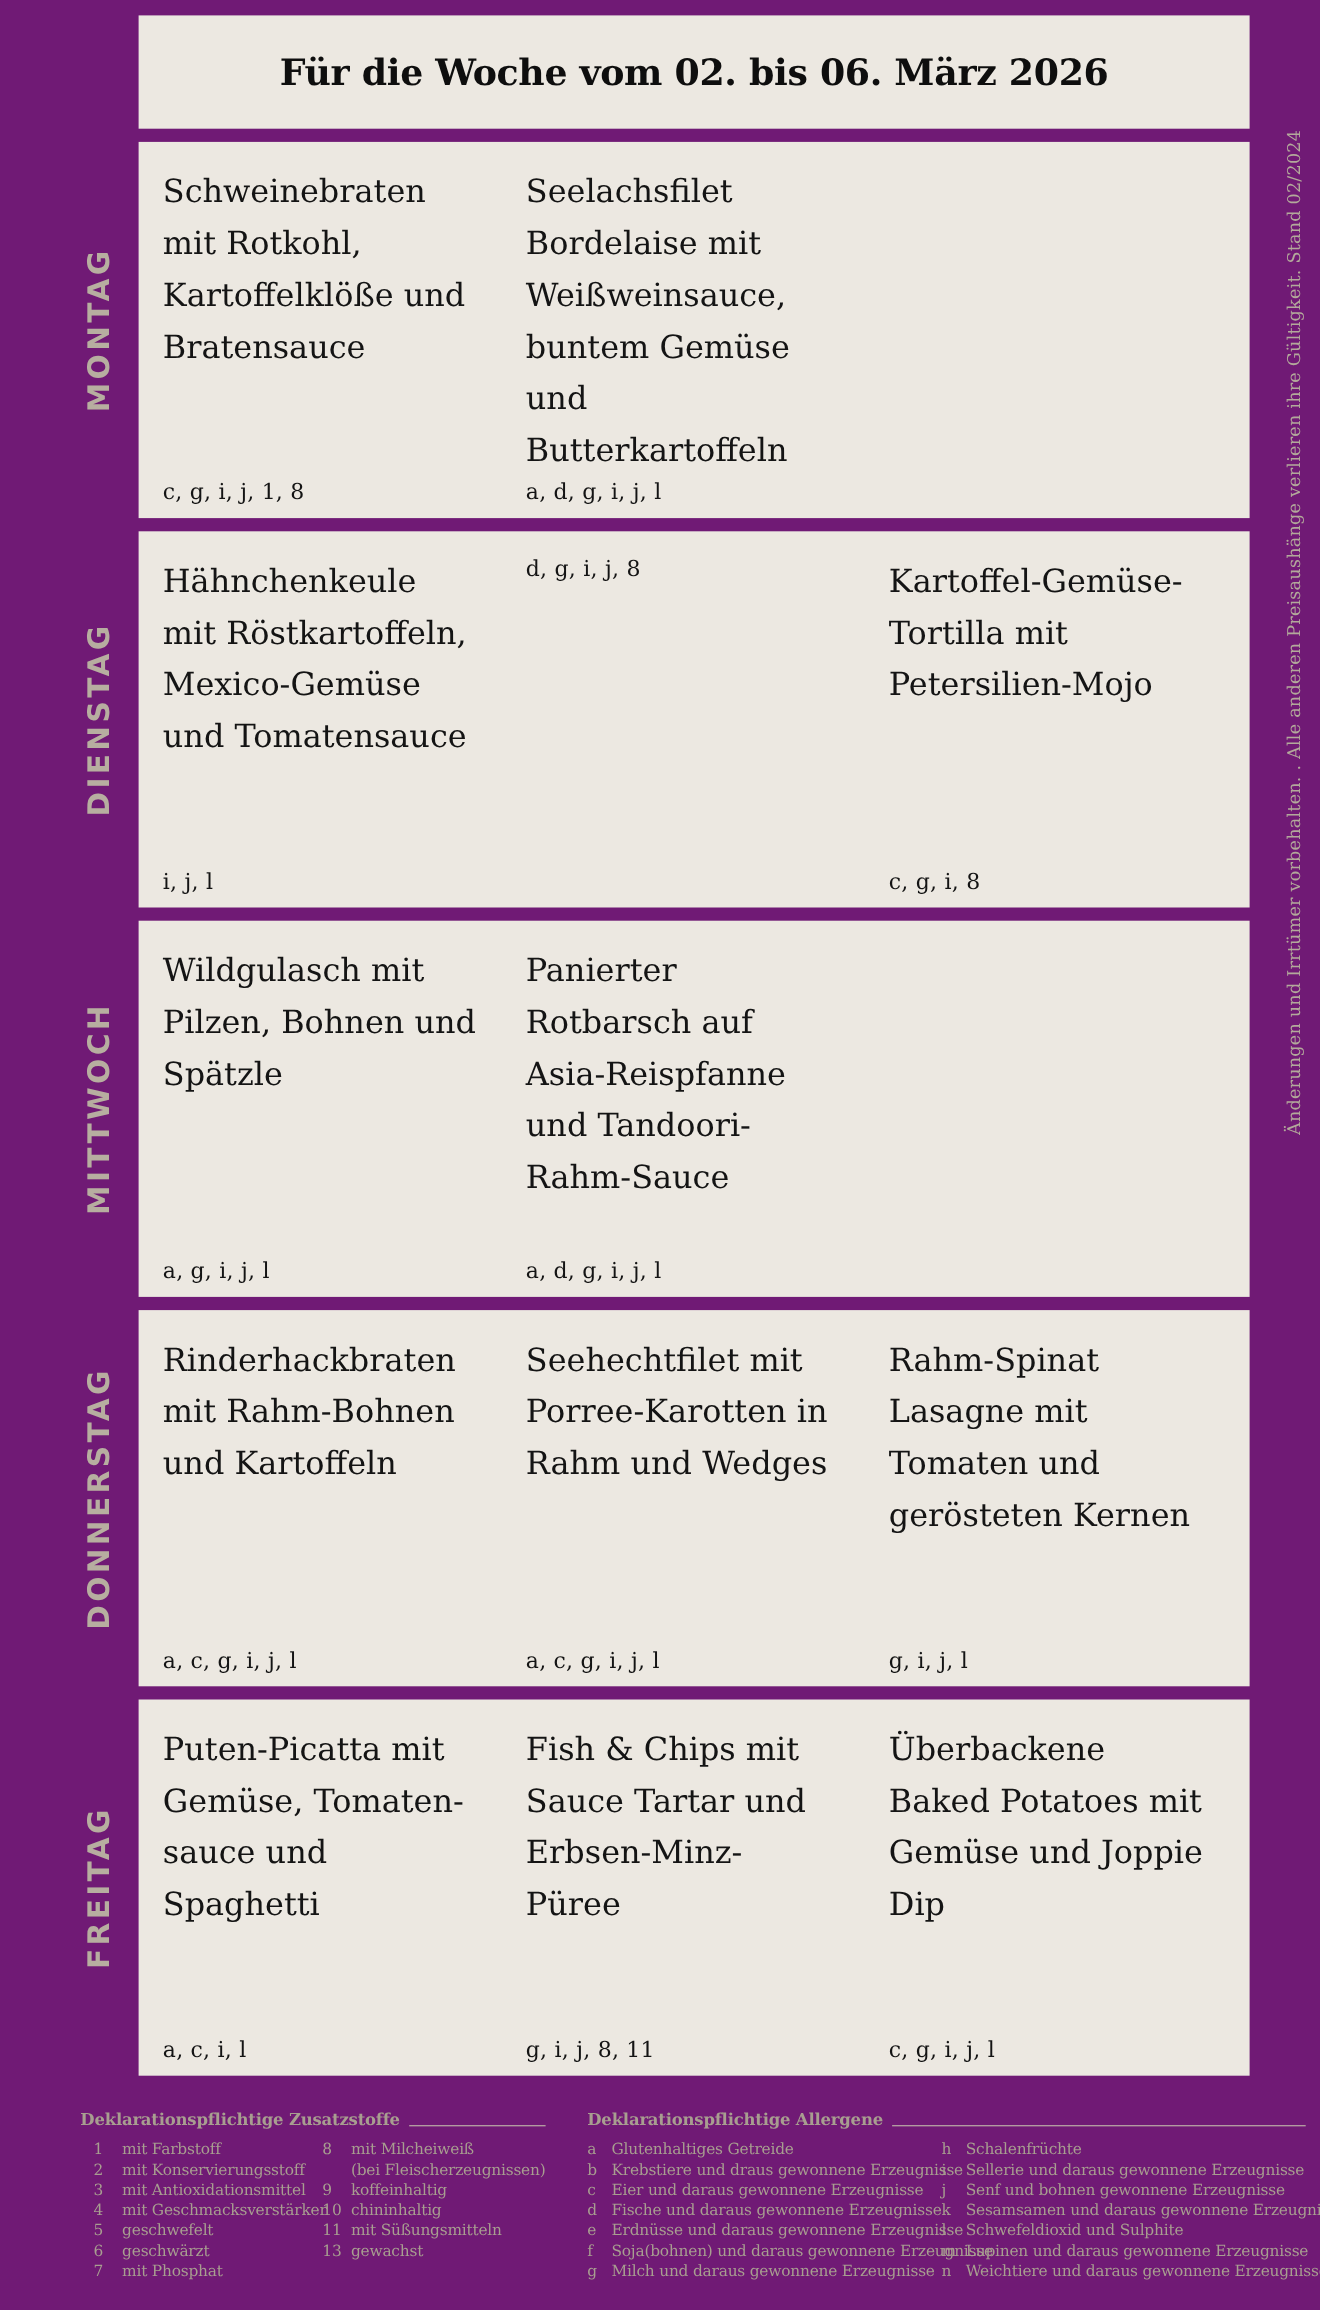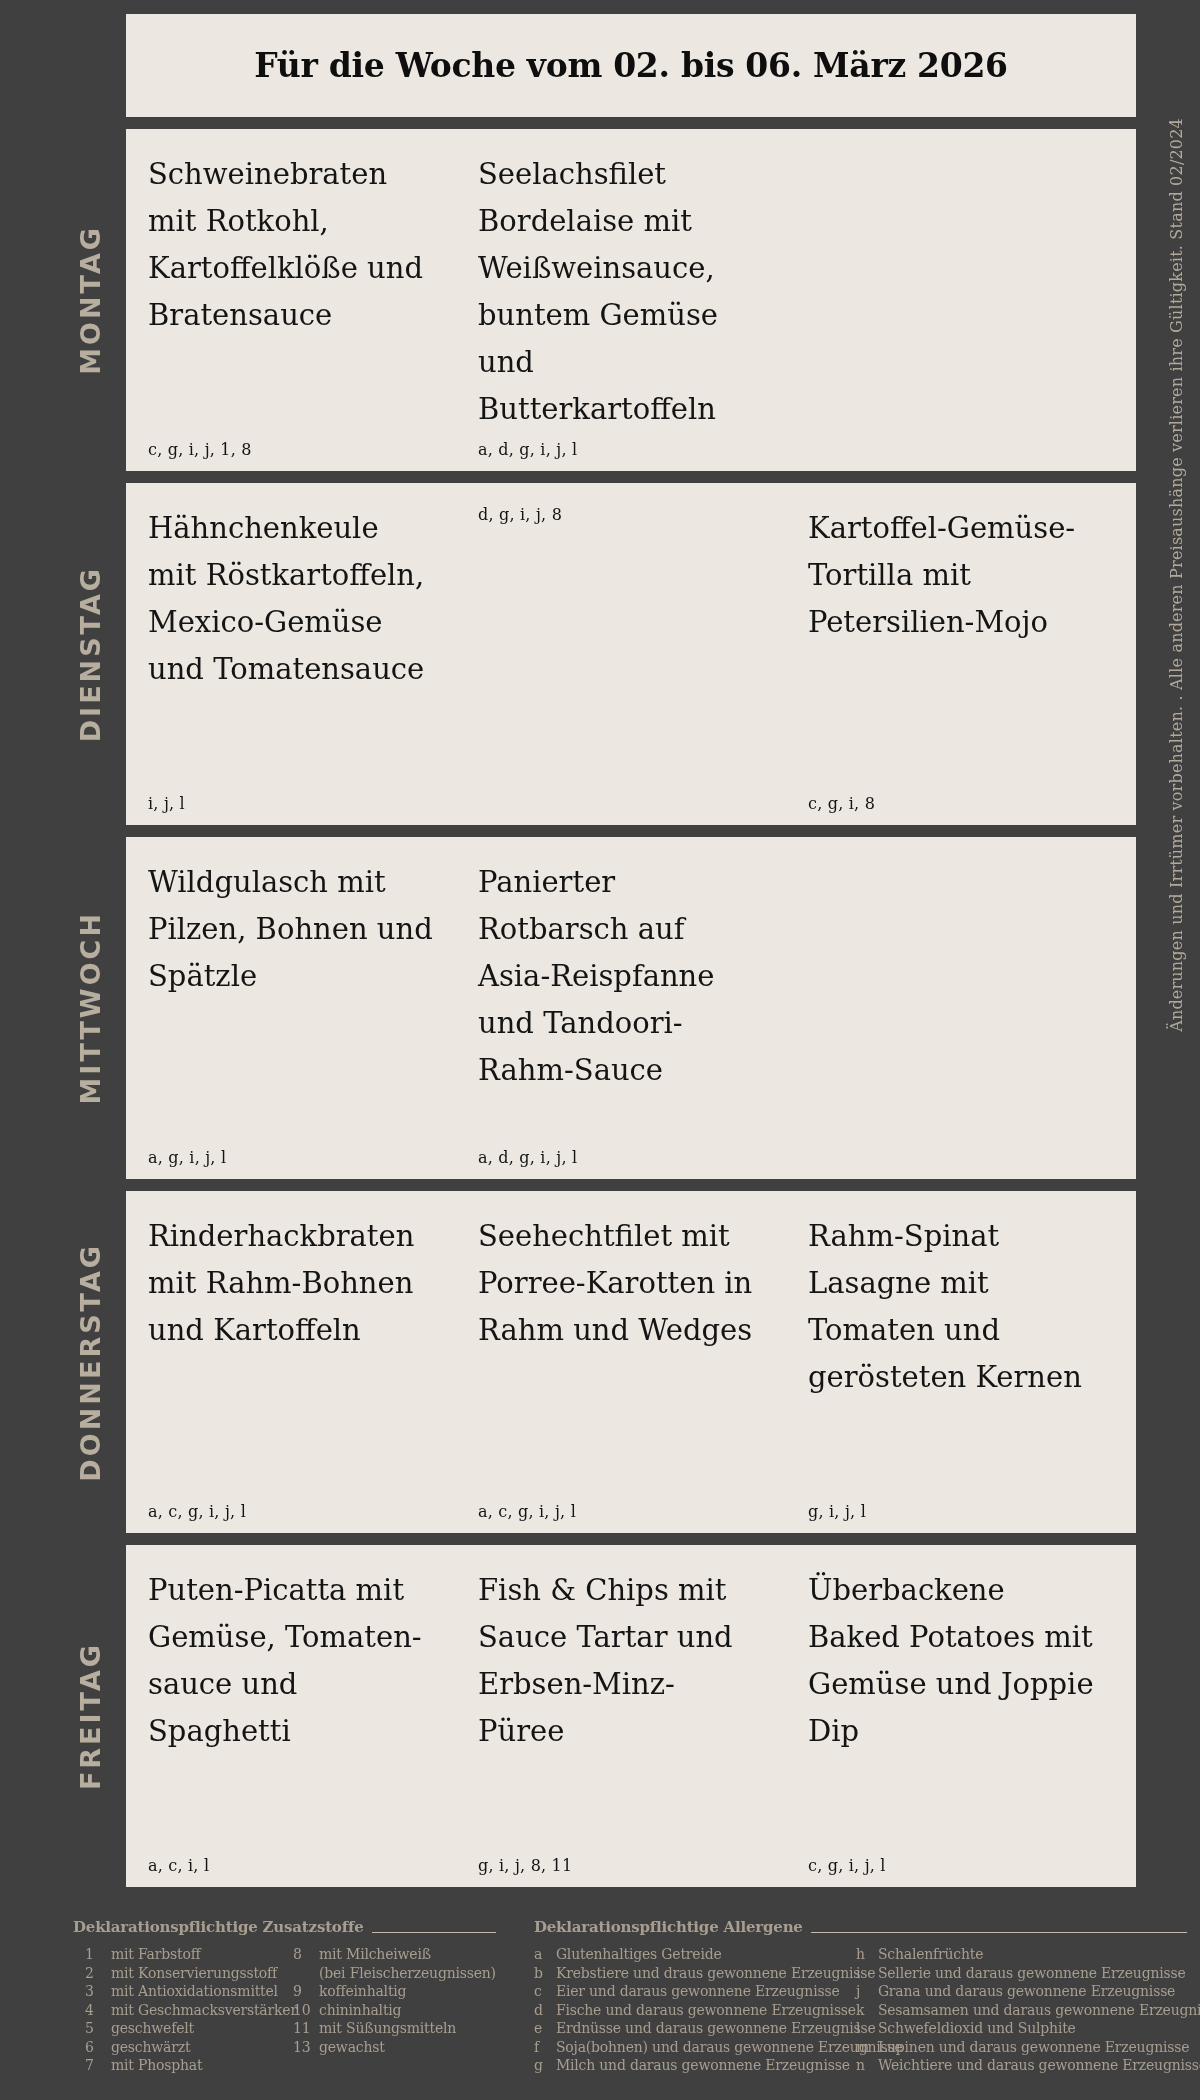--- a/index.html
+++ b/index.html
@@ -1,32 +1,32 @@
 <!DOCTYPE html>
 <html lang="de"><head>
 <meta charset="utf-8">
 <title>Speiseplan</title>
 <style>
   html,body{margin:0;padding:0;background:#ffffff;}
   .page{
-    position:relative;width:1200px;height:2100px;background:#404040;overflow:hidden;
+    position:relative;width:1200px;height:2100px;background:#701a75;overflow:hidden;
     font-family:"DejaVu Serif","Liberation Serif",serif;color:#161616;
   }
   .content{position:absolute;left:126px;top:14px;width:1010px;display:flex;flex-direction:column;gap:12px;}
   .banner{
     background:#ECE8E1;height:103px;display:flex;align-items:center;justify-content:center;flex:0 0 auto;
   }
   .banner h1{margin:0;font-size:33px;font-weight:700;color:#0e0e0e;letter-spacing:-0.3px;}
   .day-row{
     position:relative;background:#ECE8E1;height:342px;box-sizing:border-box;
     padding:22px 24px 12px 22px;display:grid;grid-template-columns:1fr 1fr 1fr;column-gap:26px;flex:0 0 auto;
   }
   .meal{display:flex;flex-direction:column;justify-content:space-between;min-width:0;}
   .meal-text{margin:0;font-size:29px;line-height:47px;color:#141414;white-space:pre-line;}
-  .codes{margin:0;font-size:16px;color:#141414;letter-spacing:0.2px;}
+  .codes{margin:0;font-size:20px;color:#141414;letter-spacing:0.2px;}
   .day-label-wrap{
     position:absolute;left:-62px;top:0;height:100%;width:52px;
     display:flex;align-items:center;justify-content:center;
   }
   .day-label-wrap span{
     writing-mode:vertical-rl;transform:rotate(180deg);
     font-family:"DejaVu Sans","Liberation Sans",sans-serif;font-weight:700;
     font-size:27px;letter-spacing:3px;color:#B7AEA0;white-space:nowrap;
   }
   .side-note{position:absolute;top:118px;right:14px;}
@@ -295,21 +295,21 @@
           <li>
               <span class="num">h</span>
               <span class="lbl">Schalenfrüchte</span>
             </li>
           <li>
               <span class="num">i</span>
               <span class="lbl">Sellerie und daraus gewonnene Erzeugnisse</span>
             </li>
           <li>
               <span class="num">j</span>
-              <span class="lbl">Grana und daraus gewonnene Erzeugnisse</span>
+              <span class="lbl">Senf und bohnen gewonnene Erzeugnisse</span>
             </li>
           <li>
               <span class="num">k</span>
               <span class="lbl">Sesamsamen und daraus gewonnene Erzeugnisse</span>
             </li>
           <li>
               <span class="num">l</span>
               <span class="lbl">Schwefeldioxid und Sulphite</span>
             </li>
           <li>

